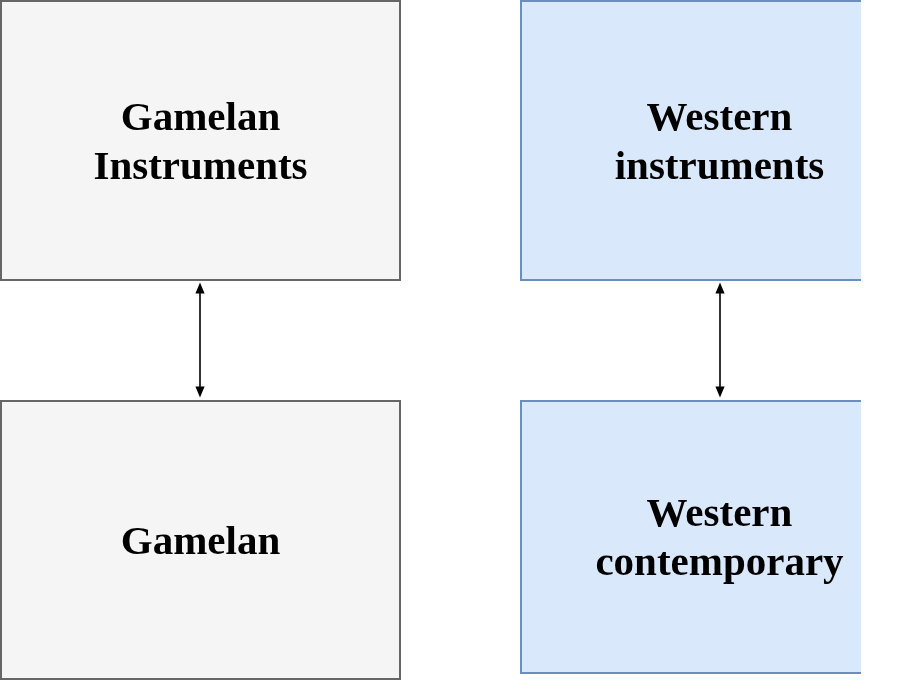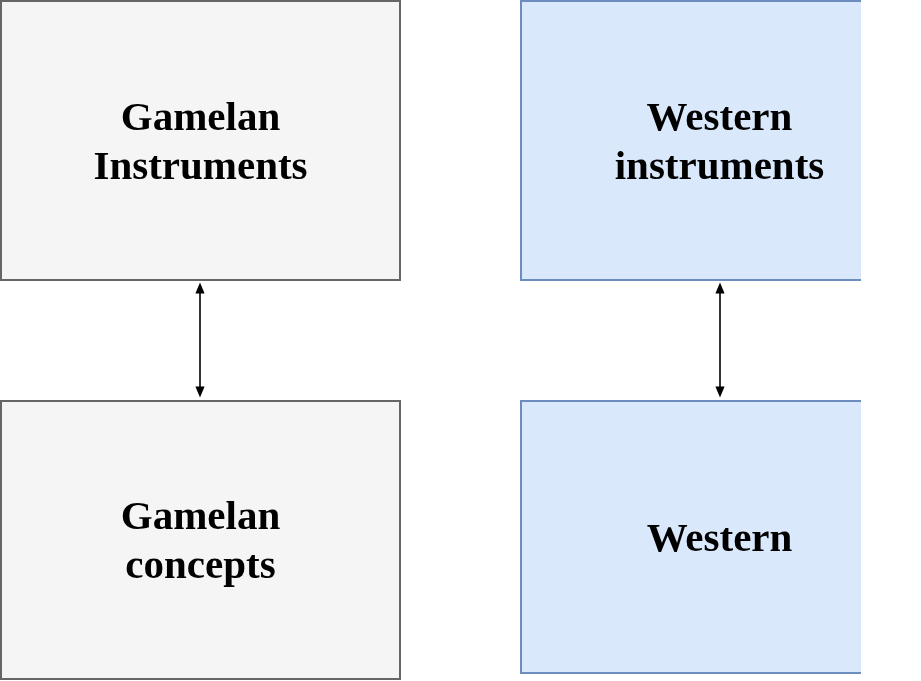--- a/index.html
+++ b/index.html
@@ -66,27 +66,27 @@
   <div class="node node-1" style="background-color: rgb(218, 232, 252); border-color: rgb(108, 142, 191);">
     <div class="label" style="color: rgb(0, 0, 0);">
       <span>Western</span>
       <span>instruments</span>
     </div>
   </div>
 
   <div class="node node-2" style="background-color: rgb(245, 245, 245); border-color: rgb(102, 102, 102);">
     <div class="label" style="color: rgb(0, 0, 0);">
       <span>Gamelan</span>
-      <span>concepts</span>
     </div>
   </div>
 
   <div class="node node-3" style="background-color: rgb(218, 232, 252); border-color: rgb(108, 142, 191);">
     <div class="label" style="color: rgb(0, 0, 0);">
       <span>Western</span>
+      <span>contemporary</span>
     </div>
   </div>
 
   <svg class="overlay" viewBox="0 0 921 681">
 
     <g>
       <line x1="200" y1="291" x2="200" y2="389" stroke="#000000"></line>
       <polygon points="200,282.5 195.4,293.5 204.6,293.5" fill="#000000"></polygon>
       <polygon points="200,397.5 195.4,386.5 204.6,386.5" fill="#000000"></polygon>
     </g>

